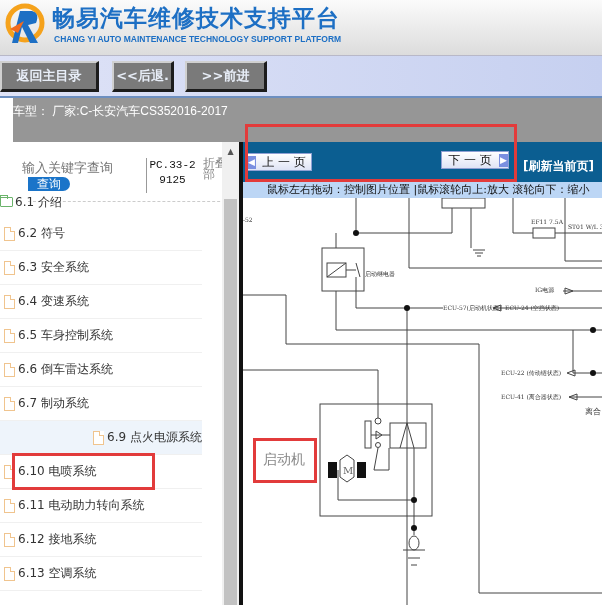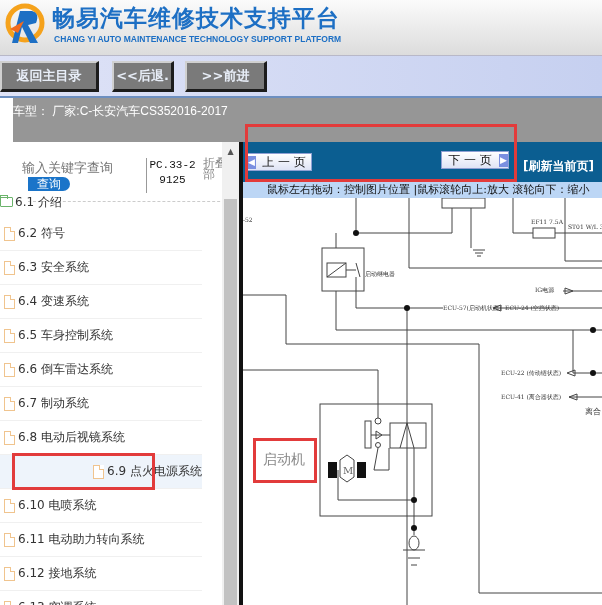--- a/index.html
+++ b/index.html
@@ -97,24 +97,20 @@
         <span class="file-icon"></span>
         <span>6.5 车身控制系统</span>
       </div>
     <div class="list-item">
         <span class="file-icon"></span>
         <span>6.6 倒车雷达系统</span>
       </div>
     <div class="list-item">
         <span class="file-icon"></span>
         <span>6.7 制动系统</span>
-      </div>
-    <div class="list-item">
-        <span class="file-icon"></span>
-        <span>6.8 电动后视镜系统</span>
       </div>
     <div class="list-item active">
         <span class="file-icon"></span>
         <span>6.9 点火电源系统</span>
       </div>
     <div class="list-item">
         <span class="file-icon"></span>
         <span>6.10 电喷系统</span>
       </div>
     <div class="list-item">

